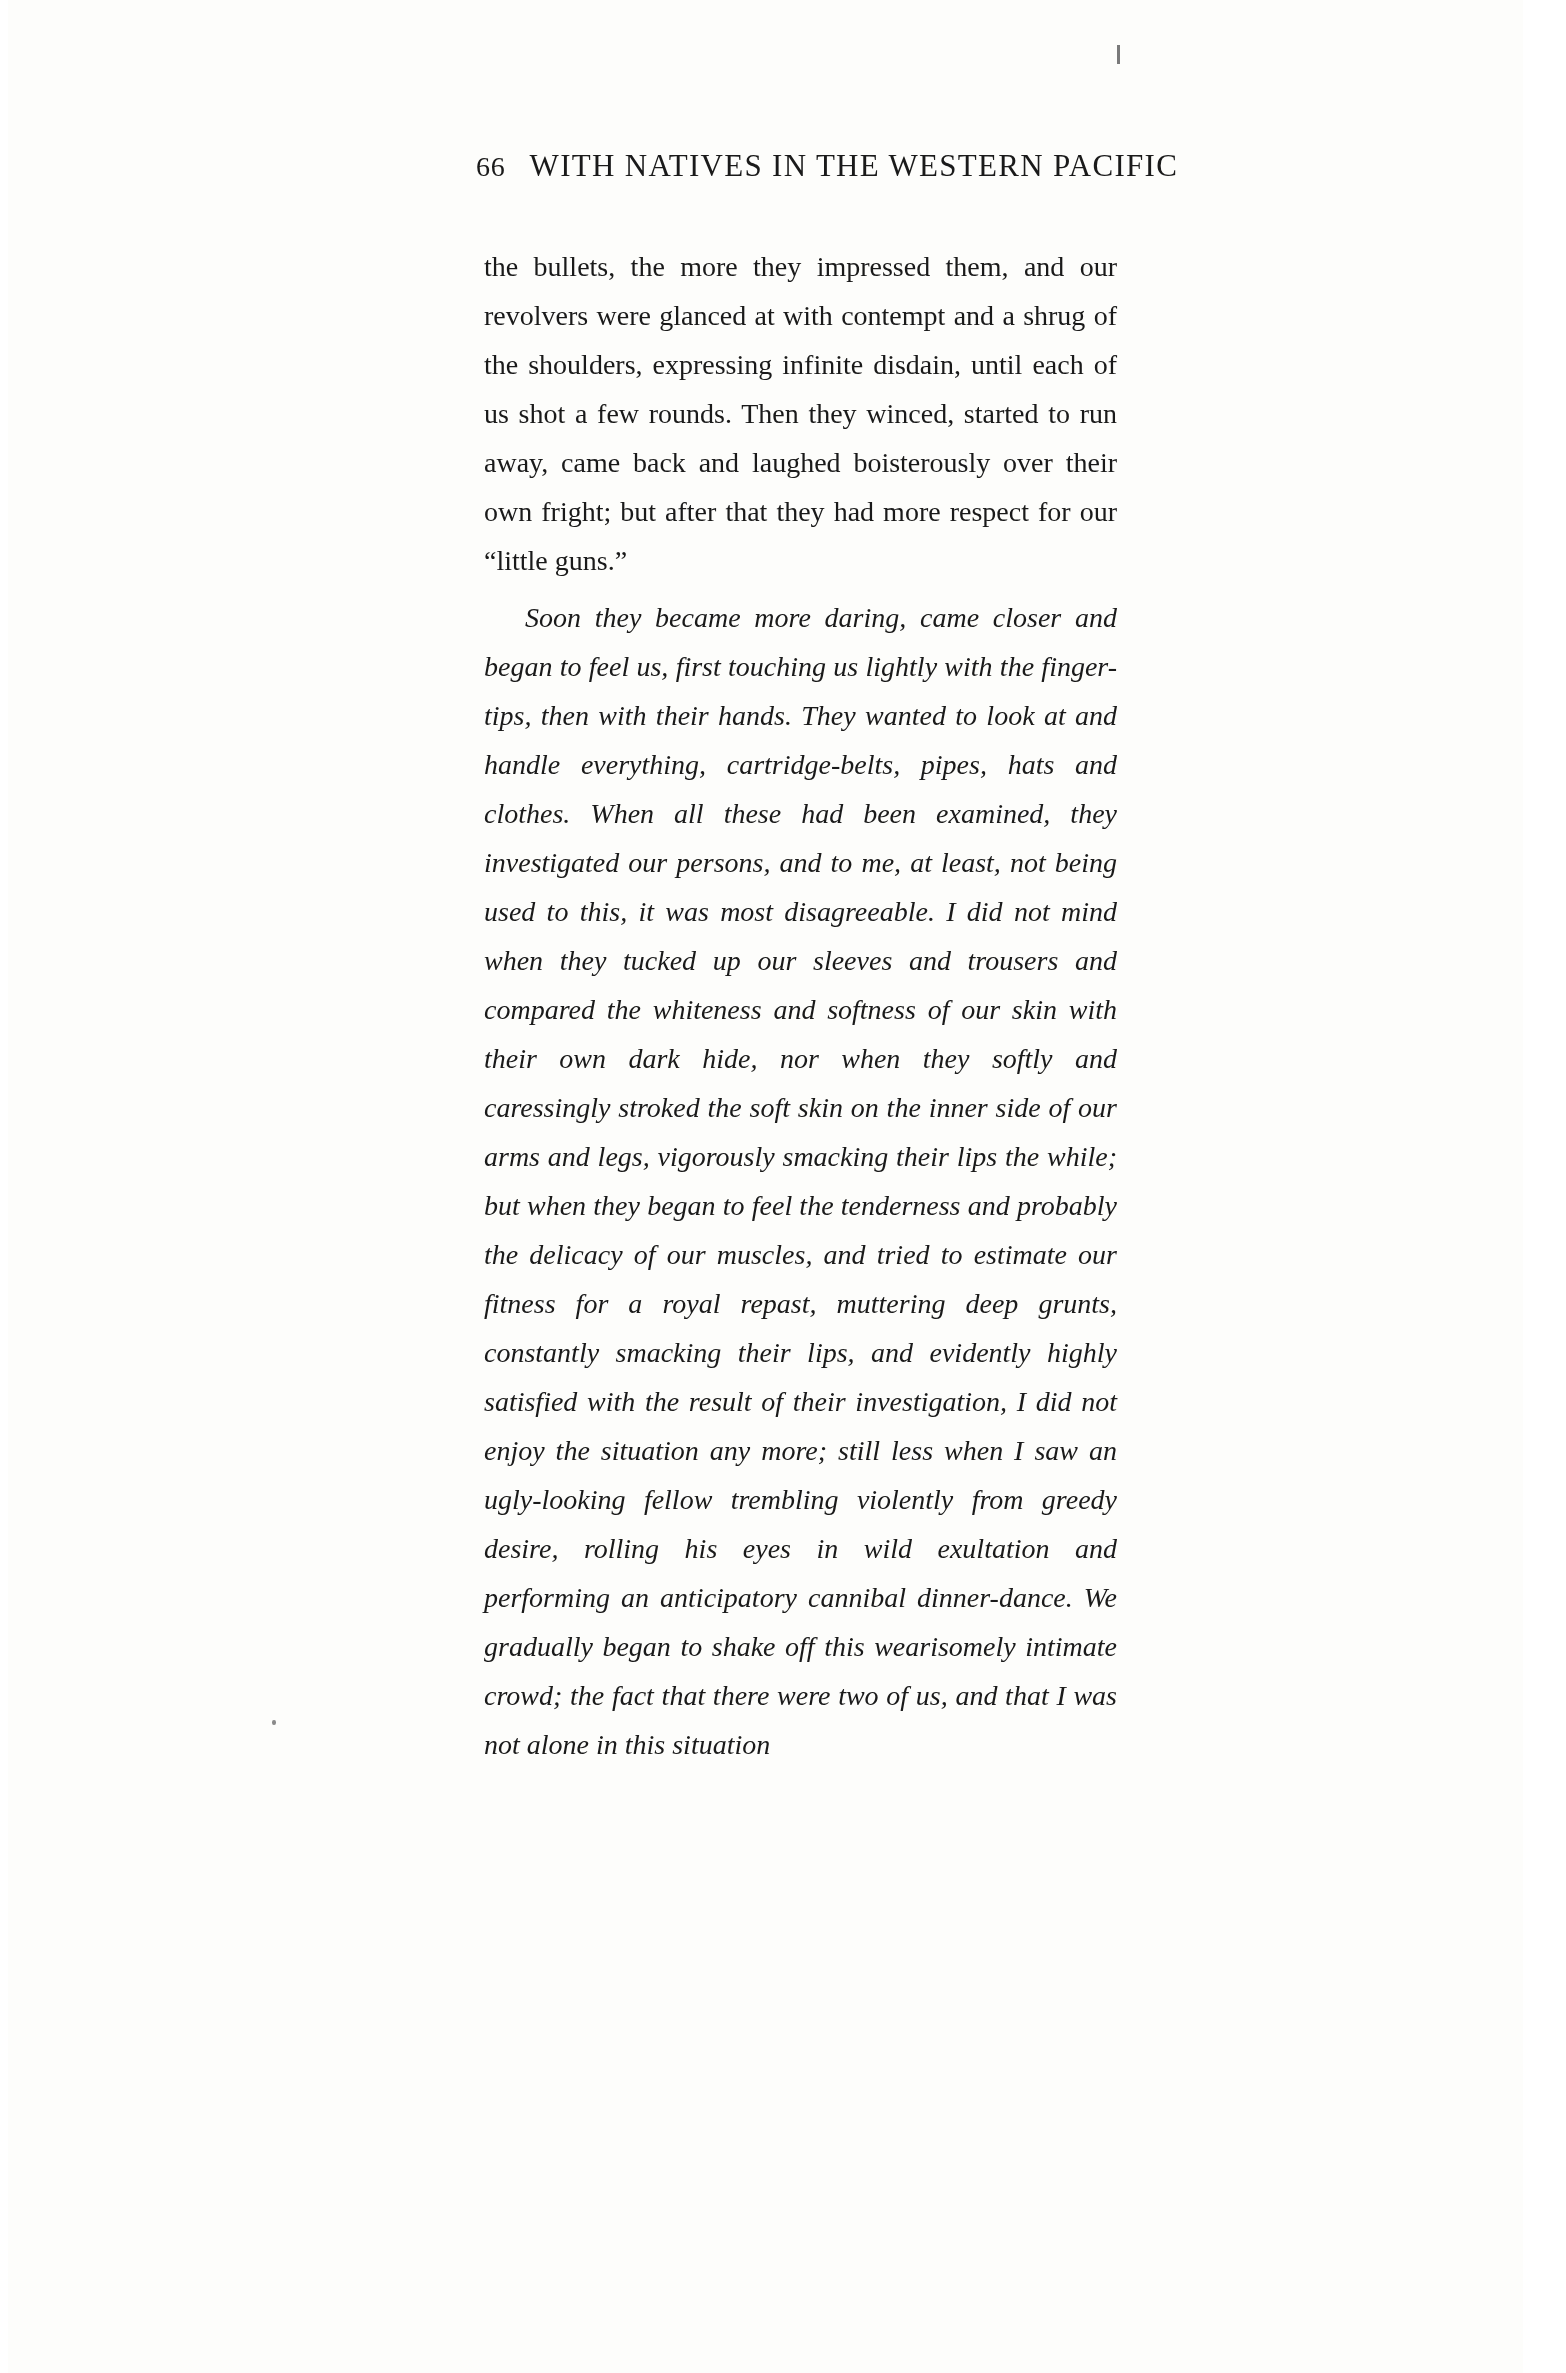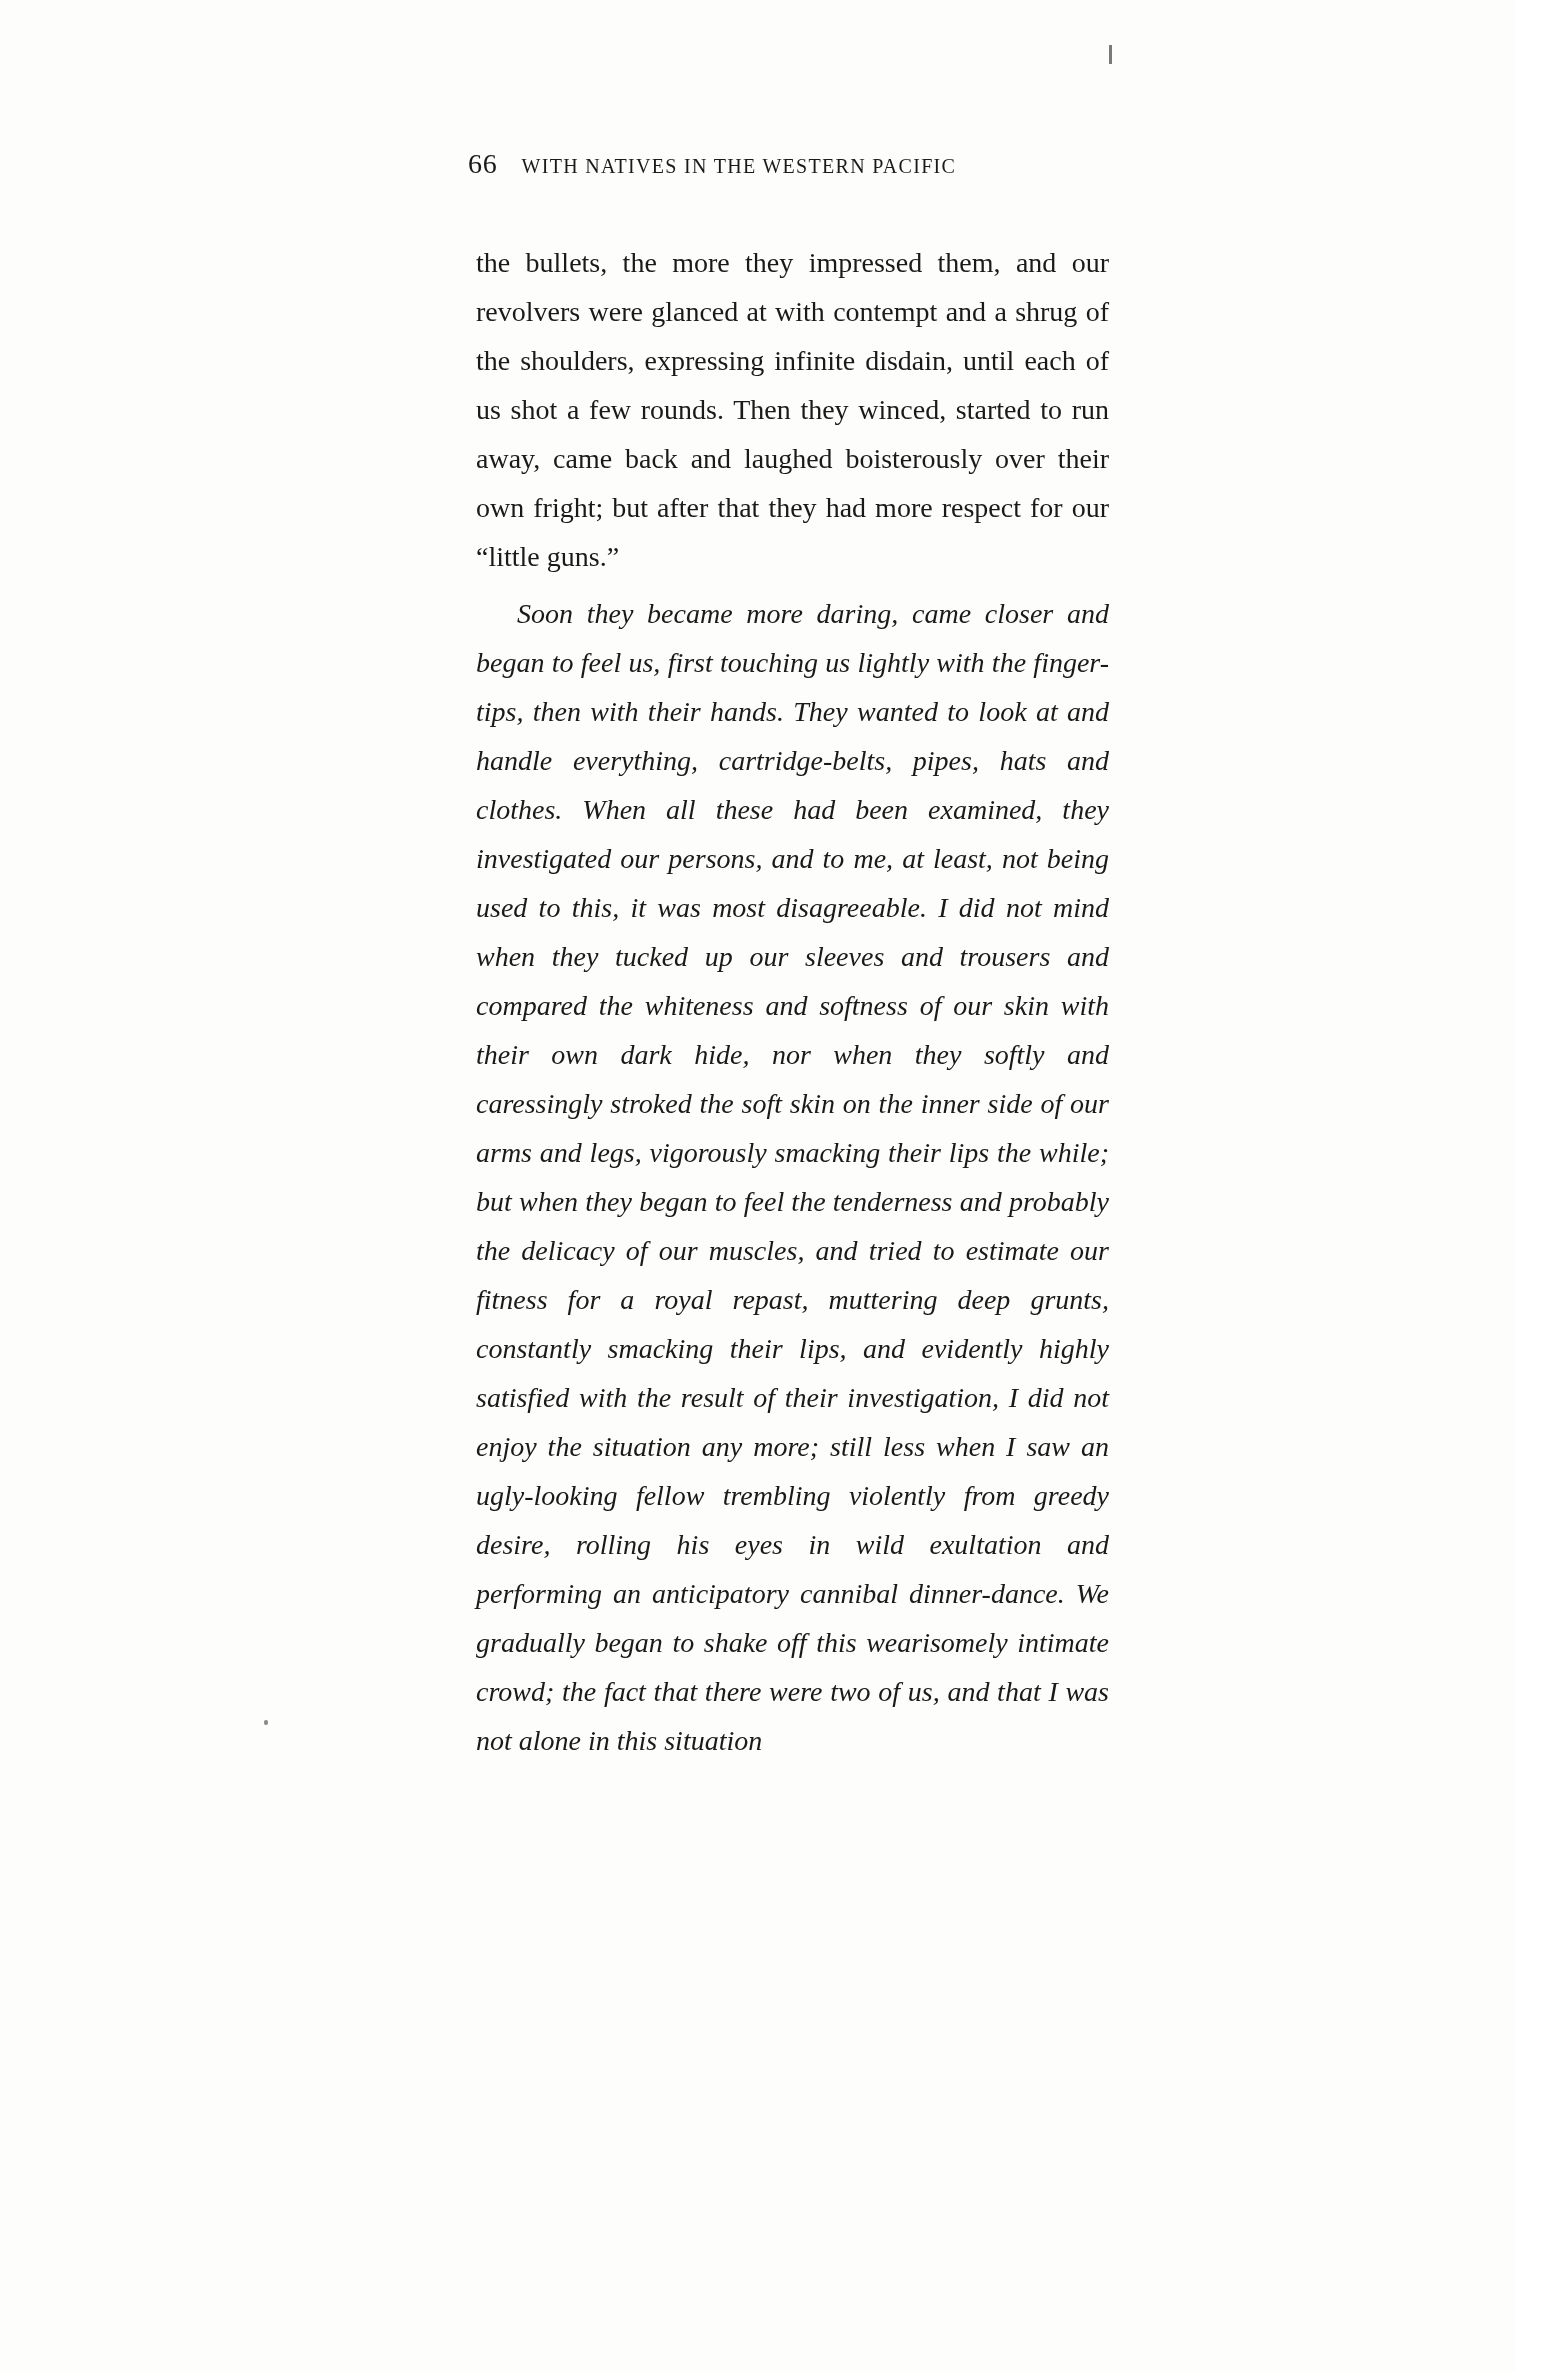--- a/index.html
+++ b/index.html
@@ -10,21 +10,21 @@
   body {
     width: 1567px;
     height: 2374px;
     font-family: "Liberation Serif", serif;
     color: #1a1a1a;
     position: relative;
     overflow: hidden;
   }
   .page {
     position: absolute;
-    left: 0;
+    left: 8px;
     top: 0;
     width: 1515px;
     height: 2374px;
     background: #fdfdfb;
   }
   .content {
     position: absolute;
     left: 468px;
     top: 148px;
     width: 649px;
@@ -35,21 +35,21 @@
     font-size: 28px;
     letter-spacing: 0.8px;
     margin-bottom: 58px;
     white-space: nowrap;
   }
   .running-head .folio {
     margin-right: 24px;
     font-size: 28px;
   }
   .running-head .title {
-    font-size: 20px;
+    font-size: 31px;
     letter-spacing: 1.3px;
   }
   .para {
     font-size: 28px;
     line-height: 49px;
     text-align: justify;
     text-align-last: left;
     margin: 8px;
     -webkit-hyphens: none;
     hyphens: none;

